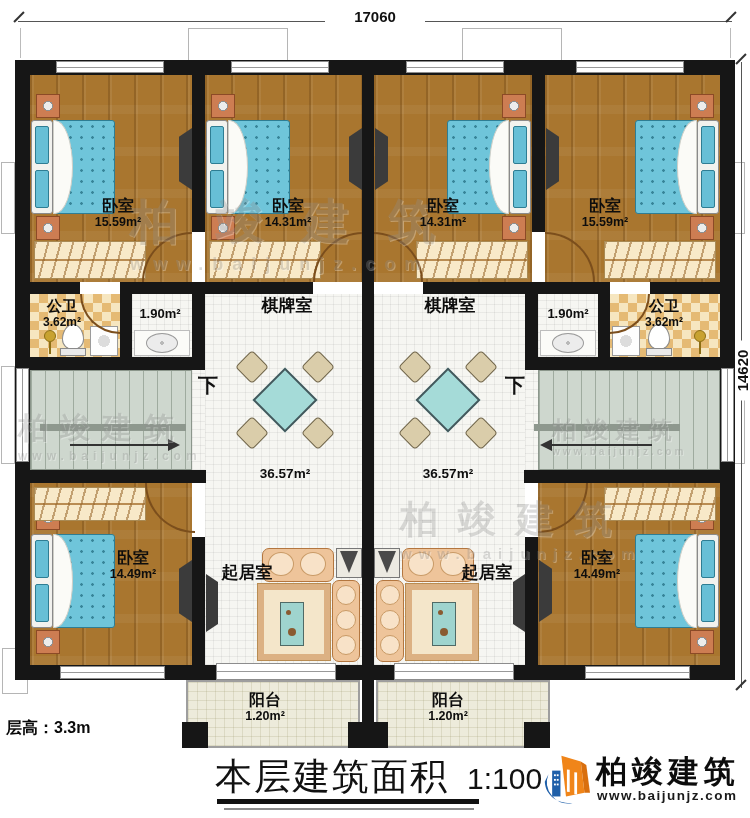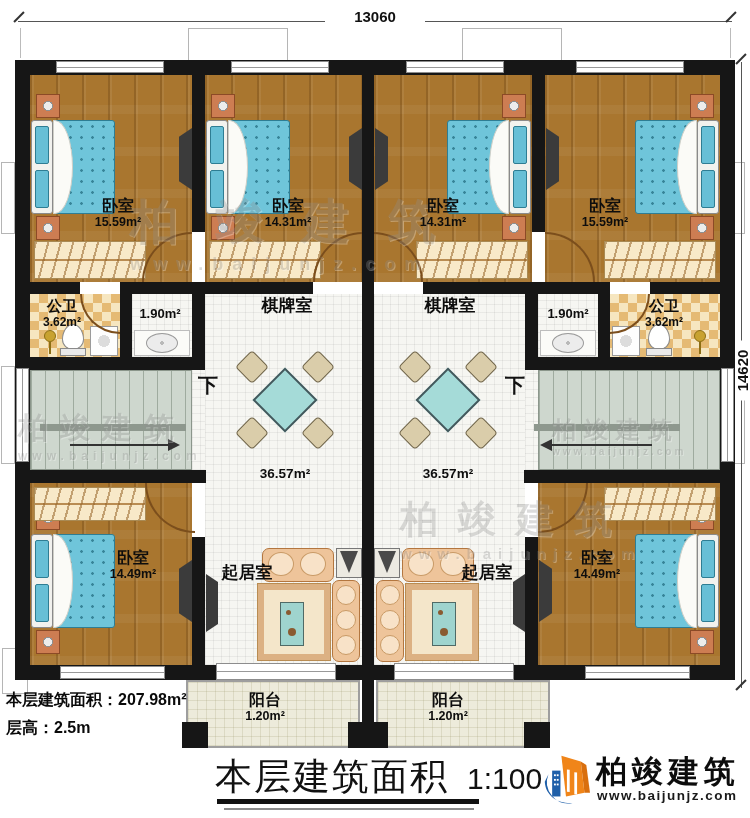--- a/index.html
+++ b/index.html
@@ -82,21 +82,21 @@
   .brand-site{font-size:13.5px;font-weight:bold;color:#1a1a1a;letter-spacing:1.5px;}
 </style>
 </head>
 <body>
 
 <div id="stage">
 
   <div class="abs dline" style="left:18px;top:21px;width:714px;height:1px"></div>
   <div class="abs tick" style="left:12px;top:16px"></div>
   <div class="abs tick" style="left:724px;top:16px"></div>
-  <div class="abs dimtxt" style="left:325px;top:8px;width:100px">13060</div>
+  <div class="abs dimtxt" style="left:325px;top:8px;width:100px">17060</div>
   <div class="abs sill" style="left:188px;top:28px;width:100px;height:33px"></div>
   <div class="abs sill" style="left:462px;top:28px;width:100px;height:33px"></div>
   <div class="abs" style="left:20px;top:28px;width:1px;height:30px;background:#bbb"></div>
   <div class="abs" style="left:730px;top:28px;width:1px;height:30px;background:#bbb"></div>
 
   <div class="abs dline" style="left:741px;top:62px;width:1px;height:626px"></div>
   <div class="abs tick" style="left:734px;top:58px"></div>
   <div class="abs tick" style="left:734px;top:684px"></div>
   <div class="abs dimtxt" style="left:712px;top:362px;width:60px;transform:rotate(-90deg)">14620</div>
 
@@ -375,25 +375,22 @@
   </div>
   <div class="lbl" style="left:205px;top:690px;width:120px">
     <span class="rname">阳台</span>
     <span class="rarea">1.20m²</span>
   </div>
   <div class="lbl" style="left:388px;top:690px;width:120px">
     <span class="rname">阳台</span>
     <span class="rarea">1.20m²</span>
   </div>
 
-  <div class="ftext" style="left:6px;top:690px">
-    <span>本层建筑面积：</span><span>207.98m²</span>
-  </div>
   <div class="ftext" style="left:6px;top:718px">
-    <span>层高：</span><span>2.5m</span>
+    <span>层高：</span><span>3.3m</span>
   </div>
   <div class="abs" style="left:215px;top:752px;z-index:50">
     <span class="title-zh">本层建筑面积</span><span class="title-scale">1:100</span>
   </div>
   <div class="abs" style="left:217px;top:799px;width:262px;height:5px;background:#111;z-index:50"></div>
   <div class="abs" style="left:224px;top:808px;width:250px;height:2px;background:#8a8a8a;z-index:50"></div>
 
   <div class="abs" style="left:542px;top:750px;width:48px;height:56px;z-index:50">
     <svg width="48" height="56" viewBox="0 0 52 60">
       <path d="M7,26 A23,23 0 0 0 33,57 C18,58 4,50 3,34 Z" fill="#1e5fa9"></path>

